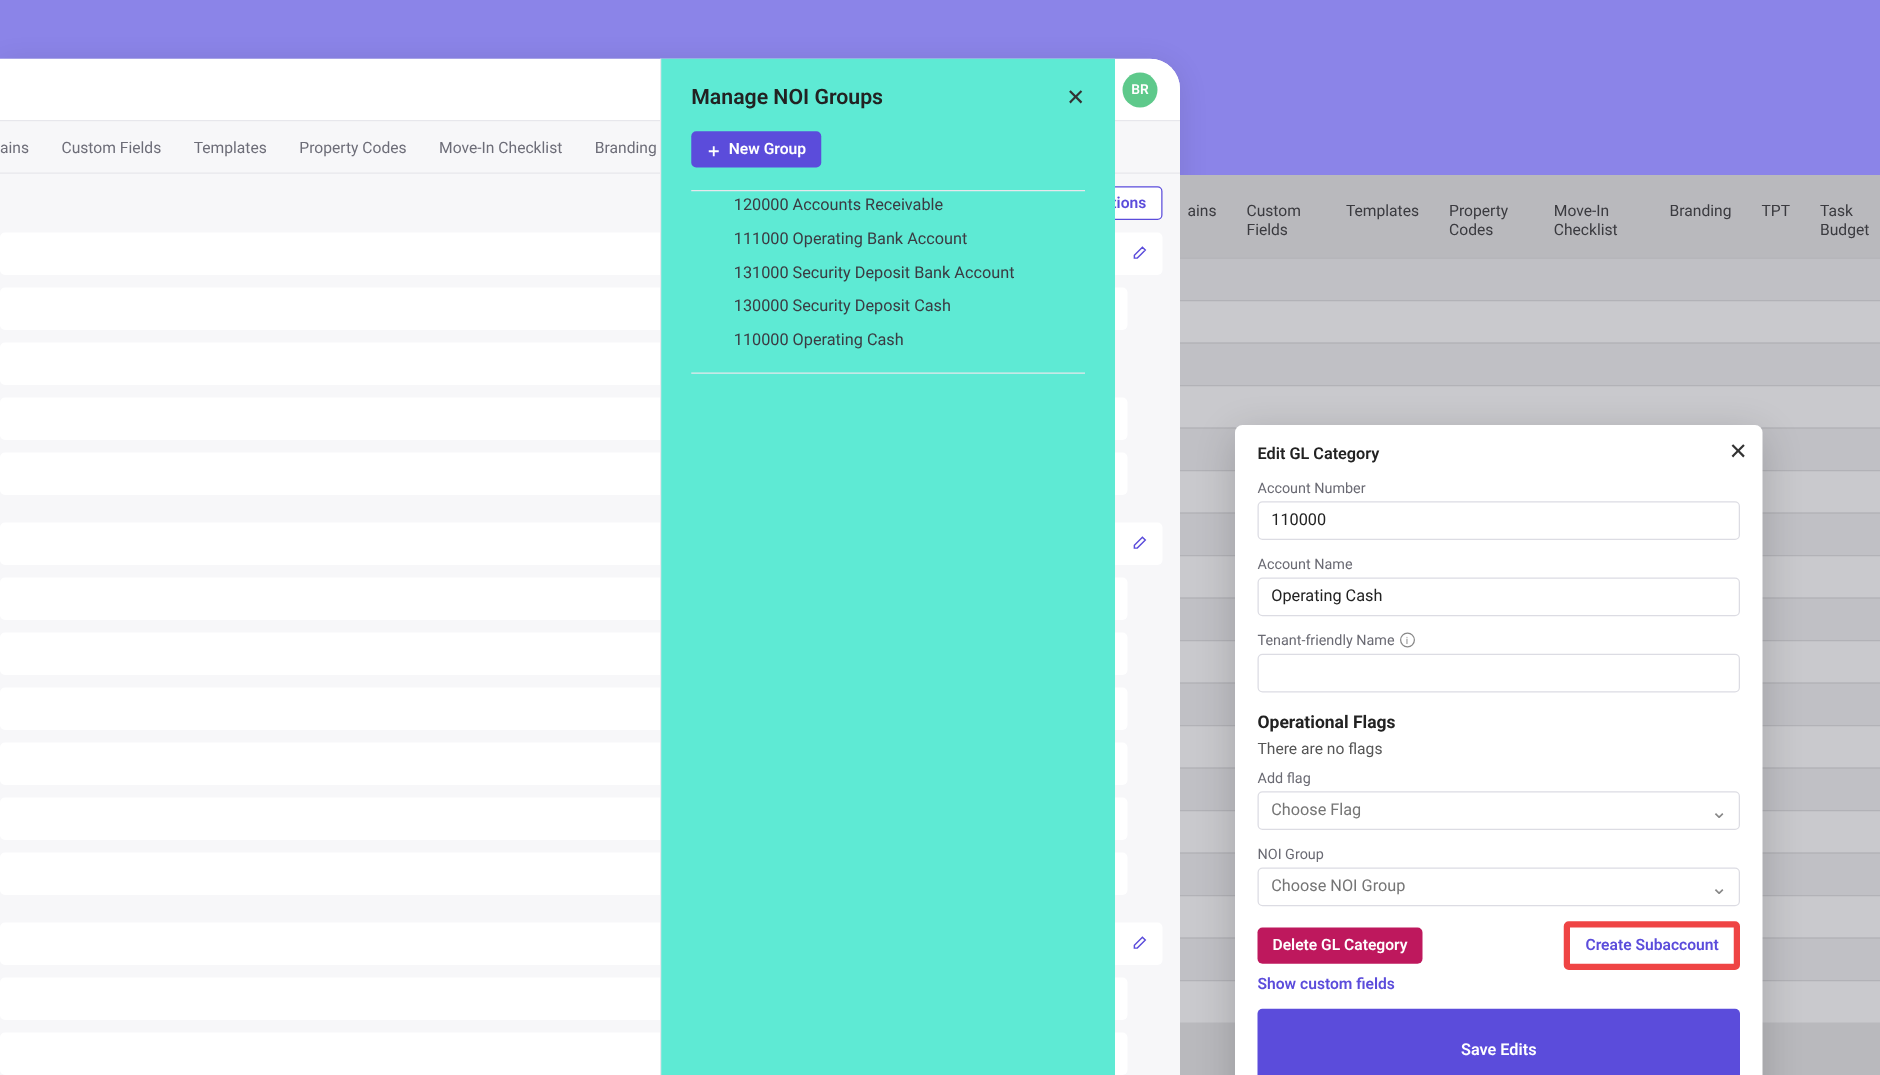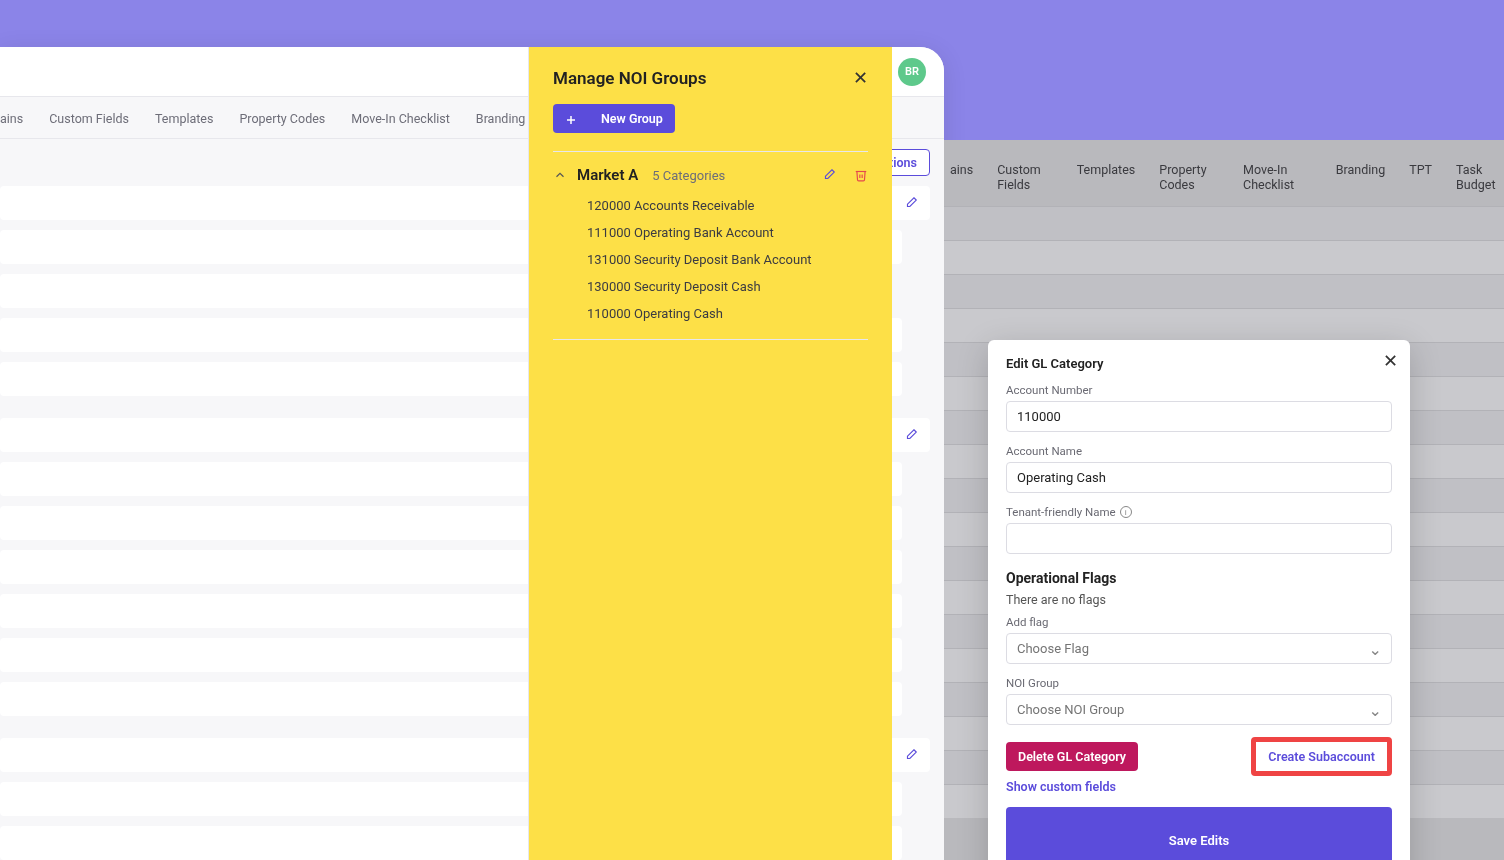--- a/index.html
+++ b/index.html
@@ -27,27 +27,27 @@
 .row-item { height:34px; border-radius:4px; background:#fff; margin-bottom:10px; display:flex; justify-content:flex-end; align-items:center; padding-right:12px; gap:14px; }
 .row-item.wide { width:100%; }
 .row-item.narrow { width:97%; }
 .row-item.narrower { width:93.5%; }
 .row-item.gap { margin-top:22px; }
 .edit-ico { color:#5b4cdb; cursor:pointer; }
 .robot-ico { font-size:14px; }
 
 
 .noi-panel {
-  position:absolute; top:47px; left:528px; width:364px; height:813px; background:#fde047;
+  position:absolute; top:47px; left:528px; width:364px; height:813px; background:#5eead4;
   border-left:1px solid #e7e7ec; padding:20px 24px;
 }
 .noi-header { display:flex; justify-content:space-between; align-items:center; }
 .noi-header h2 { font-size:17px; font-weight:600; color:#222; }
 .close-x { font-size:18px; color:#333; cursor:pointer; background:none; border:none; }
-.new-group-btn { margin-top:16px; display:inline-flex; align-items:flex-end; gap:24px; background:#5b4cdb; color:#fff; border:none; border-radius:4px; padding:7px 12px; font-size:12.5px; font-weight:600; cursor:pointer; }
+.new-group-btn { margin-top:16px; display:inline-flex; align-items:flex-end; gap:6px; background:#5b4cdb; color:#fff; border:none; border-radius:4px; padding:7px 12px; font-size:12.5px; font-weight:600; cursor:pointer; }
 .noi-divider { border-top:1px solid #e7e7ec; margin-top:18px; }
 .group-row { display:flex; align-items:center; padding:14px 0 10px; gap:10px; }
 .chevron { cursor:pointer; color:#555; }
 .group-name { font-size:15px; font-weight:600; color:#222; }
 .group-count { font-size:13px; color:#6d6d78; margin-left:4px; }
 .group-actions { margin-left:auto; display:flex; gap:18px; }
 .group-actions .edit-ico { color:#5b4cdb; cursor:pointer; }
 .group-actions .del-ico { color:#e5484d; cursor:pointer; }
 .cat-list { padding:4px 0 10px 34px; display:flex; flex-direction:column; gap:12px; }
 .cat-list div { font-size:13px; color:#3b3b42; }
@@ -242,43 +242,20 @@
     <button class="close-x">✕</button>
   </div>
   <button class="new-group-btn">
     <svg width="12" height="12" viewBox="0 0 24 24" fill="none" stroke="currentColor" stroke-width="3">
         <line x1="12" y1="4" x2="12" y2="20"></line>
         <line x1="4" y1="12" x2="20" y2="12"></line>
       </svg>
     <span>New Group</span>
   </button>
   <div class="noi-divider"></div>
-  <div class="group-row">
-    <span class="chevron">
-      <svg width="14" height="14" viewBox="0 0 24 24" fill="none" stroke="currentColor" stroke-width="2">
-          <polyline points="18 15 12 9 6 15"></polyline>
-        </svg>
-    </span>
-    <span class="group-name">Market A</span>
-    <span class="group-count">5 Categories</span>
-    <div class="group-actions">
-      <span class="edit-ico">
-          <svg width="14" height="14" viewBox="0 0 24 24" fill="none" stroke="currentColor" stroke-width="2">
-            <path d="M17 3l4 4-11 11H6v-4z"></path>
-          </svg>
-        </span>
-      <span class="del-ico">
-          <svg width="14" height="14" viewBox="0 0 24 24" fill="none" stroke="currentColor" stroke-width="2">
-            <polyline points="3 6 5 6 21 6"></polyline>
-            <path d="M19 6l-1 14a2 2 0 0 1-2 2H8a2 2 0 0 1-2-2L5 6"></path>
-            <path d="M10 11v6M14 11v6"></path>
-          </svg>
-        </span>
-    </div>
-  </div>
   <div class="cat-list">
     <div>120000 Accounts Receivable</div>
     <div>111000 Operating Bank Account</div>
     <div>131000 Security Deposit Bank Account</div>
     <div>130000 Security Deposit Cash</div>
     <div>110000 Operating Cash</div>
   </div>
   <div class="noi-divider2"></div>
 </div>
 

